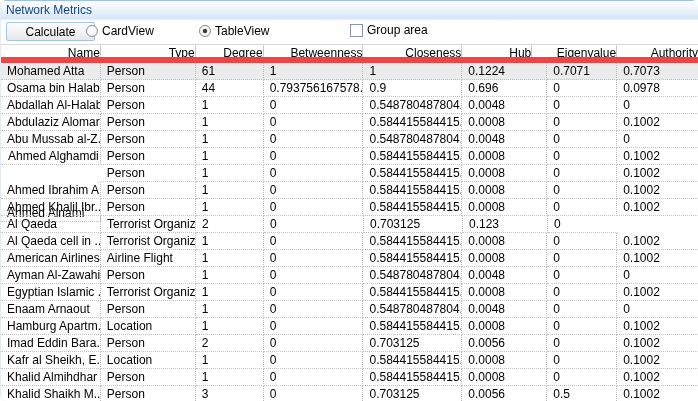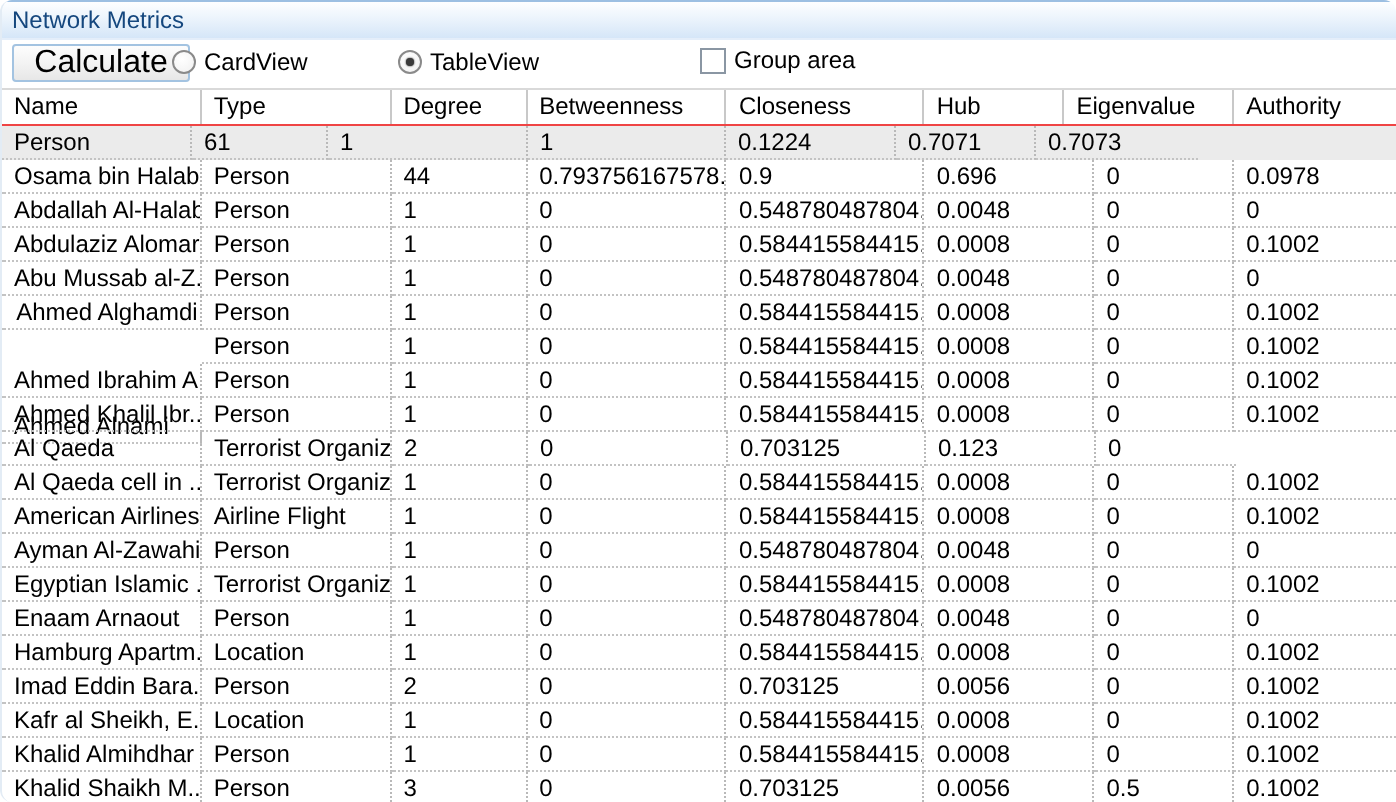--- a/index.html
+++ b/index.html
@@ -16,41 +16,41 @@
     border-bottom:1px solid #e4eefa;
     color:#15477e;
   }
 
   
   .toolbar { height:24px; background:#fff; display:flex; align-items:center; position:relative; }
   .btn {
     position:absolute; left:5px; top:2px; width:89px; height:19px;
     background:linear-gradient(180deg,#fdfdfd 0%,#f2f2f2 55%,#e7e7e7 100%);
     border:1px solid #a3c3e1; border-radius:2px;
-    font-family:inherit; font-size:16px; color:#000; text-align:center; line-height:16px; cursor:pointer;
+    font-family:inherit; font-size:12px; color:#000; text-align:center; line-height:16px; cursor:pointer;
   }
   .radio-item { display:flex; align-items:center; cursor:default; }
   .radio {
     width:12px; height:12px; border:1px solid #8a8a8a; border-radius:50%;
     background:radial-gradient(circle at 40% 35%, #ffffff 0%, #f0f0f0 100%);
     margin-right:4px; position:relative; display:inline-block;
   }
   .radio.checked::after {
     content:""; position:absolute; left:3px; top:3px; width:4px; height:4px;
     border-radius:50%; background:#3a3a3a; box-shadow:0 0 1px #111;
   }
   .check-item { position:absolute; left:349px; top:3px; display:flex; align-items:center; }
   .checkbox {
     width:13px; height:13px; border:1px solid #8a96a3; background:#fff;
     margin-right:4px; display:inline-block;
   }
 
   
   .grid { border-top:1px solid #d9d9d9; }
-  .thead { display:flex; height:18px; background:#fff; border-bottom:1px solid #ef4444; }
+  .thead { display:flex; height:18px; background:#fff; border-bottom:6px solid #ef4444;text-align:right; }
   .th {
     padding:1px 0 0 6px; border-right:1px solid #c8c8c8; overflow:hidden; white-space:nowrap;
     color:#000; cursor:default;
   }
   .th:last-child { border-right:none; }
   .tbody { }
   .tr { display:flex; height:17px; background:#fff; }
   .tr.selected { background:#ebebeb; }
   .td {
     padding:1px 0 0 6px; border-right:1px dotted #b9b9b9; border-bottom:1px dotted #c3c3c3;
@@ -90,20 +90,21 @@
         <div class="th" style="width: 95px;">Type</div>
         <div class="th" style="width: 68px;">Degree</div>
         <div class="th" style="width: 100px;">Betweenness</div>
         <div class="th" style="width: 99px;">Closeness</div>
         <div class="th" style="width: 70px;">Hub</div>
         <div class="th" style="width: 85px;">Eigenvalue</div>
         <div class="th" style="width: 81px;">Authority</div>
       </div>
     <div class="tbody" id="grid-body">
         <div class="tr selected">
+          <div class="td" style="width: 100px;">Mohamed Atta</div>
           <div class="td" style="width: 95px;">Person</div>
           <div class="td" style="width: 68px;">61</div>
           <div class="td" style="width: 100px;">1</div>
           <div class="td" style="width: 99px;">1</div>
           <div class="td" style="width: 85px;">0.1224</div>
           <div class="td" style="width: 70px;">0.7071</div>
           <div class="td" style="width: 81px;">0.7073</div>
         </div>
         <div class="tr">
           <div class="td" style="width: 100px;">Osama bin Halabi</div>

